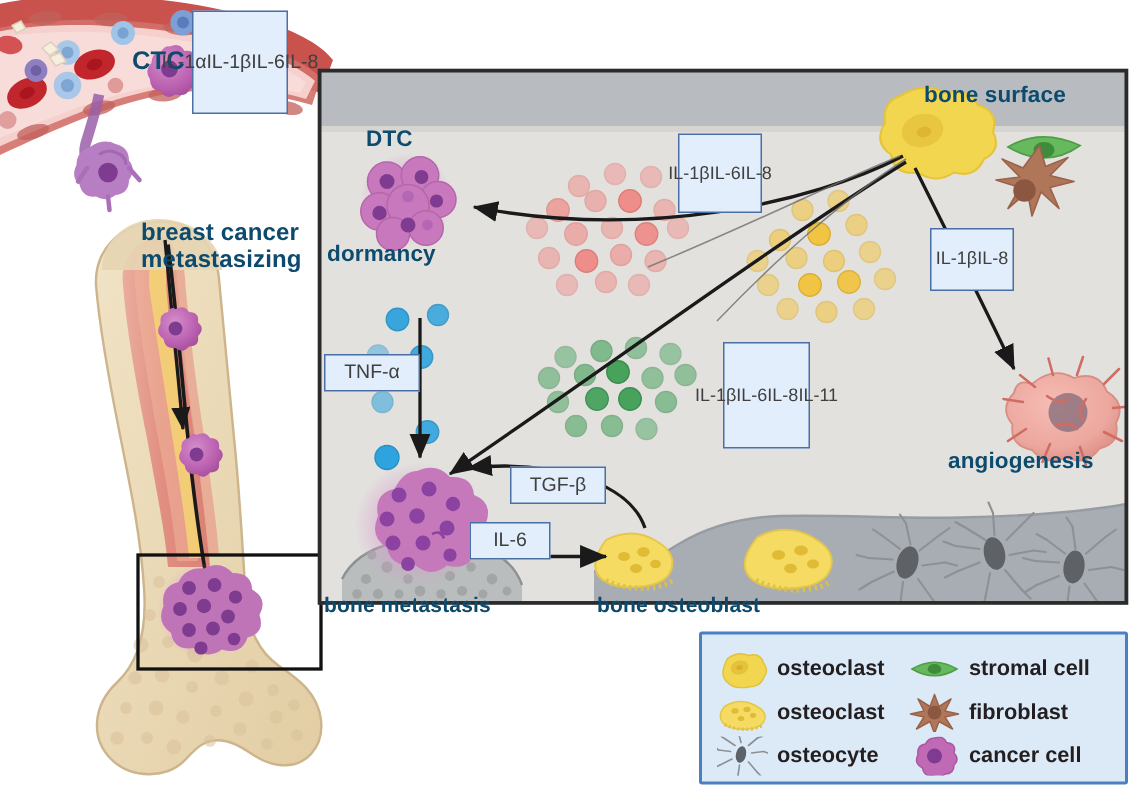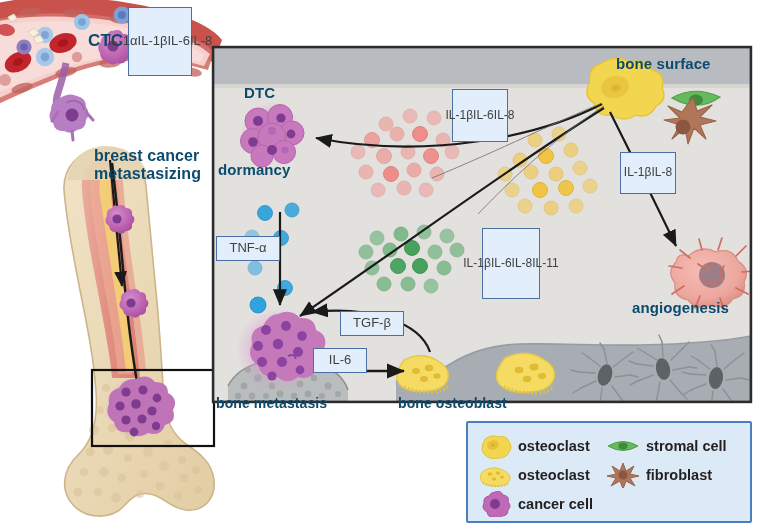--- a/index.html
+++ b/index.html
@@ -633,20 +633,34 @@
       <span class="lg-ico">
         <svg viewBox="0 0 34 26" width="34" height="26">
           <path d="M17,1 l3,8 l8,-5 l-4,8 l9,2 l-9,2 l5,8 l-9,-5 l-3,8 l-3,-8 l-9,5
                    l5,-8 l-9,-2 l9,-2 l-4,-8 l8,5 z" fill="#b0765a" stroke="#9a6349" stroke-width="1" stroke-linejoin="round"></path>
           <circle cx="17" cy="13" r="4.6" fill="#8c5740"></circle>
         </svg>
       </span>
       <span class="lg-txt">fibroblast</span>
     </div>
 
+    <div class="lg-item">
+      <span class="lg-ico">
+        <svg viewBox="0 0 34 26" width="34" height="26">
+          <g stroke="#8d9195" stroke-width="1.1" fill="none" stroke-linecap="round">
+            <path d="M12,6 l-6,-4 M16,4 l-1,-4 M21,6 l6,-5 M23,11 l8,-1
+                     M21,17 l6,7 M15,19 l-1,7 M10,15 l-8,4 M9,10 l-8,-1"></path>
+            <path d="M6,2 l-3,-2 M15,0 l-1,-1 M27,1 l3,-1 M31,10 l3,1
+                     M27,24 l2,2 M14,26 l0,1 M2,19 l-2,1 M1,9 l-1,-1"></path>
+          </g>
+          <ellipse cx="16" cy="12" rx="3.4" ry="5.6" fill="#5e6267" transform="rotate(12 16 12)"></ellipse>
+        </svg>
+      </span>
+      <span class="lg-txt">osteocyte</span>
+    </div>
 
     <div class="lg-item">
       <span class="lg-ico">
         <svg viewBox="0 0 34 26" width="34" height="26">
           <path d="M17,1 q6,-2 8,3 q7,1 5,7 q4,4 0,8 q0,6 -6,6 q-4,4 -8,1
                    q-6,1 -7,-5 q-6,-3 -3,-9 q-1,-6 5,-7 q2,-4 6,-4 z" fill="#c06ab5" stroke="#aa57a0" stroke-width="1"></path>
           <circle cx="17" cy="13" r="5" fill="#7e3b8f"></circle>
         </svg>
       </span>
       <span class="lg-txt">cancer cell</span>

